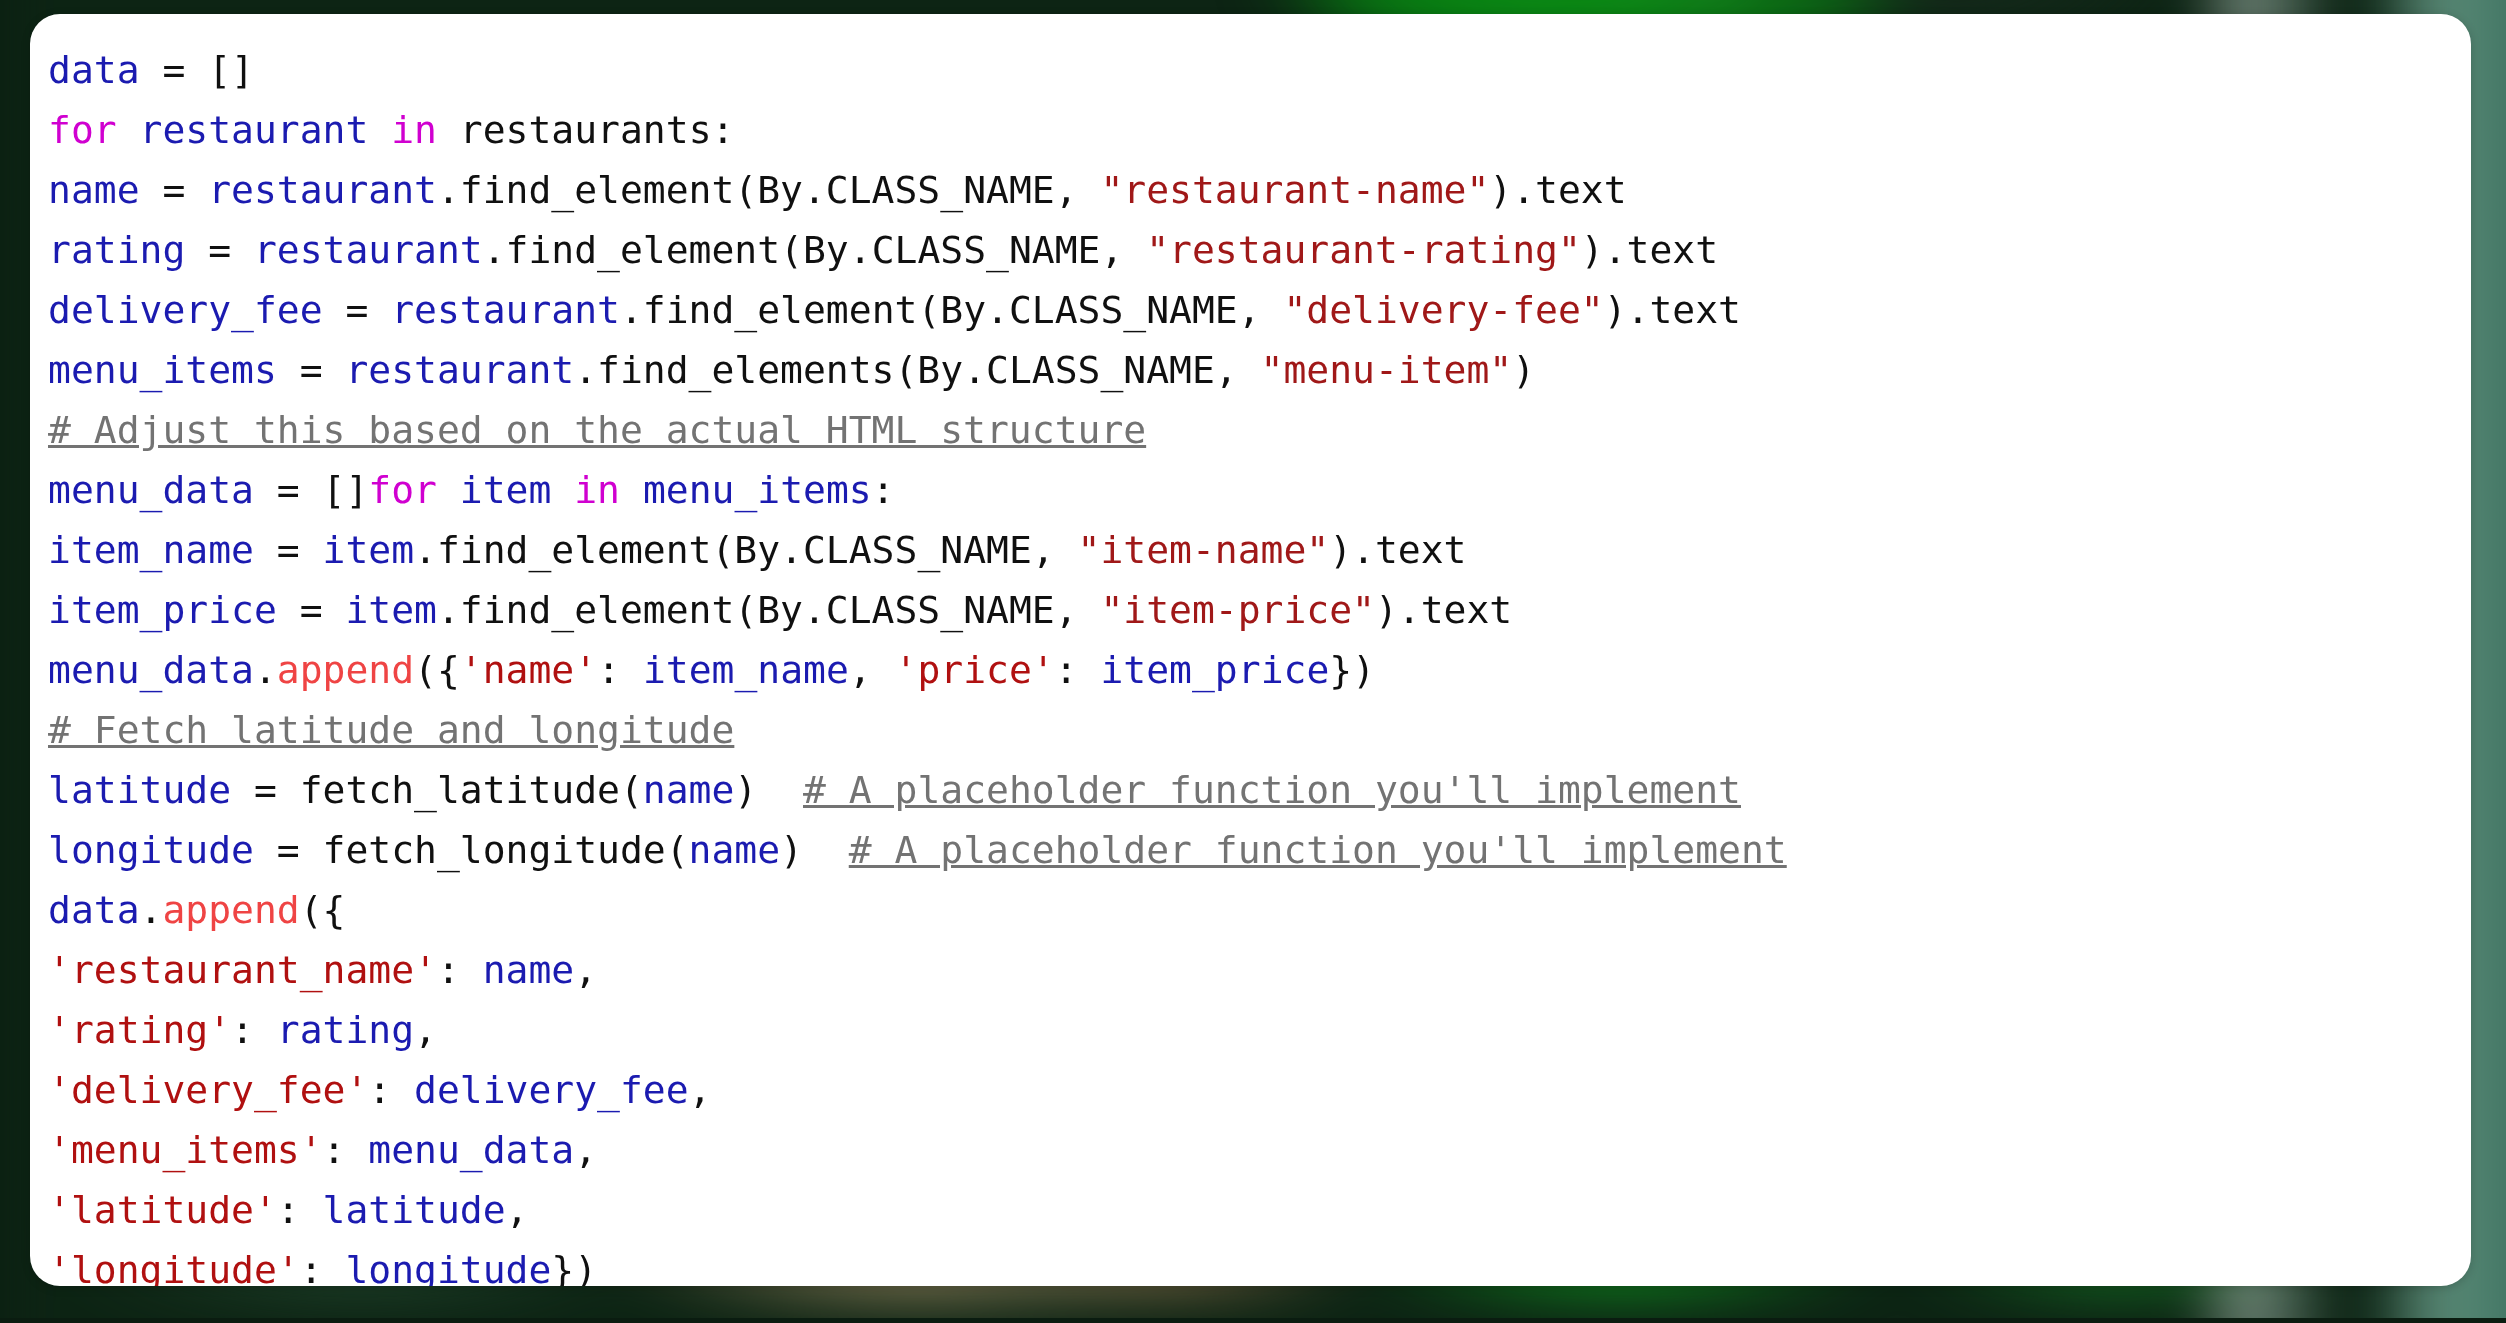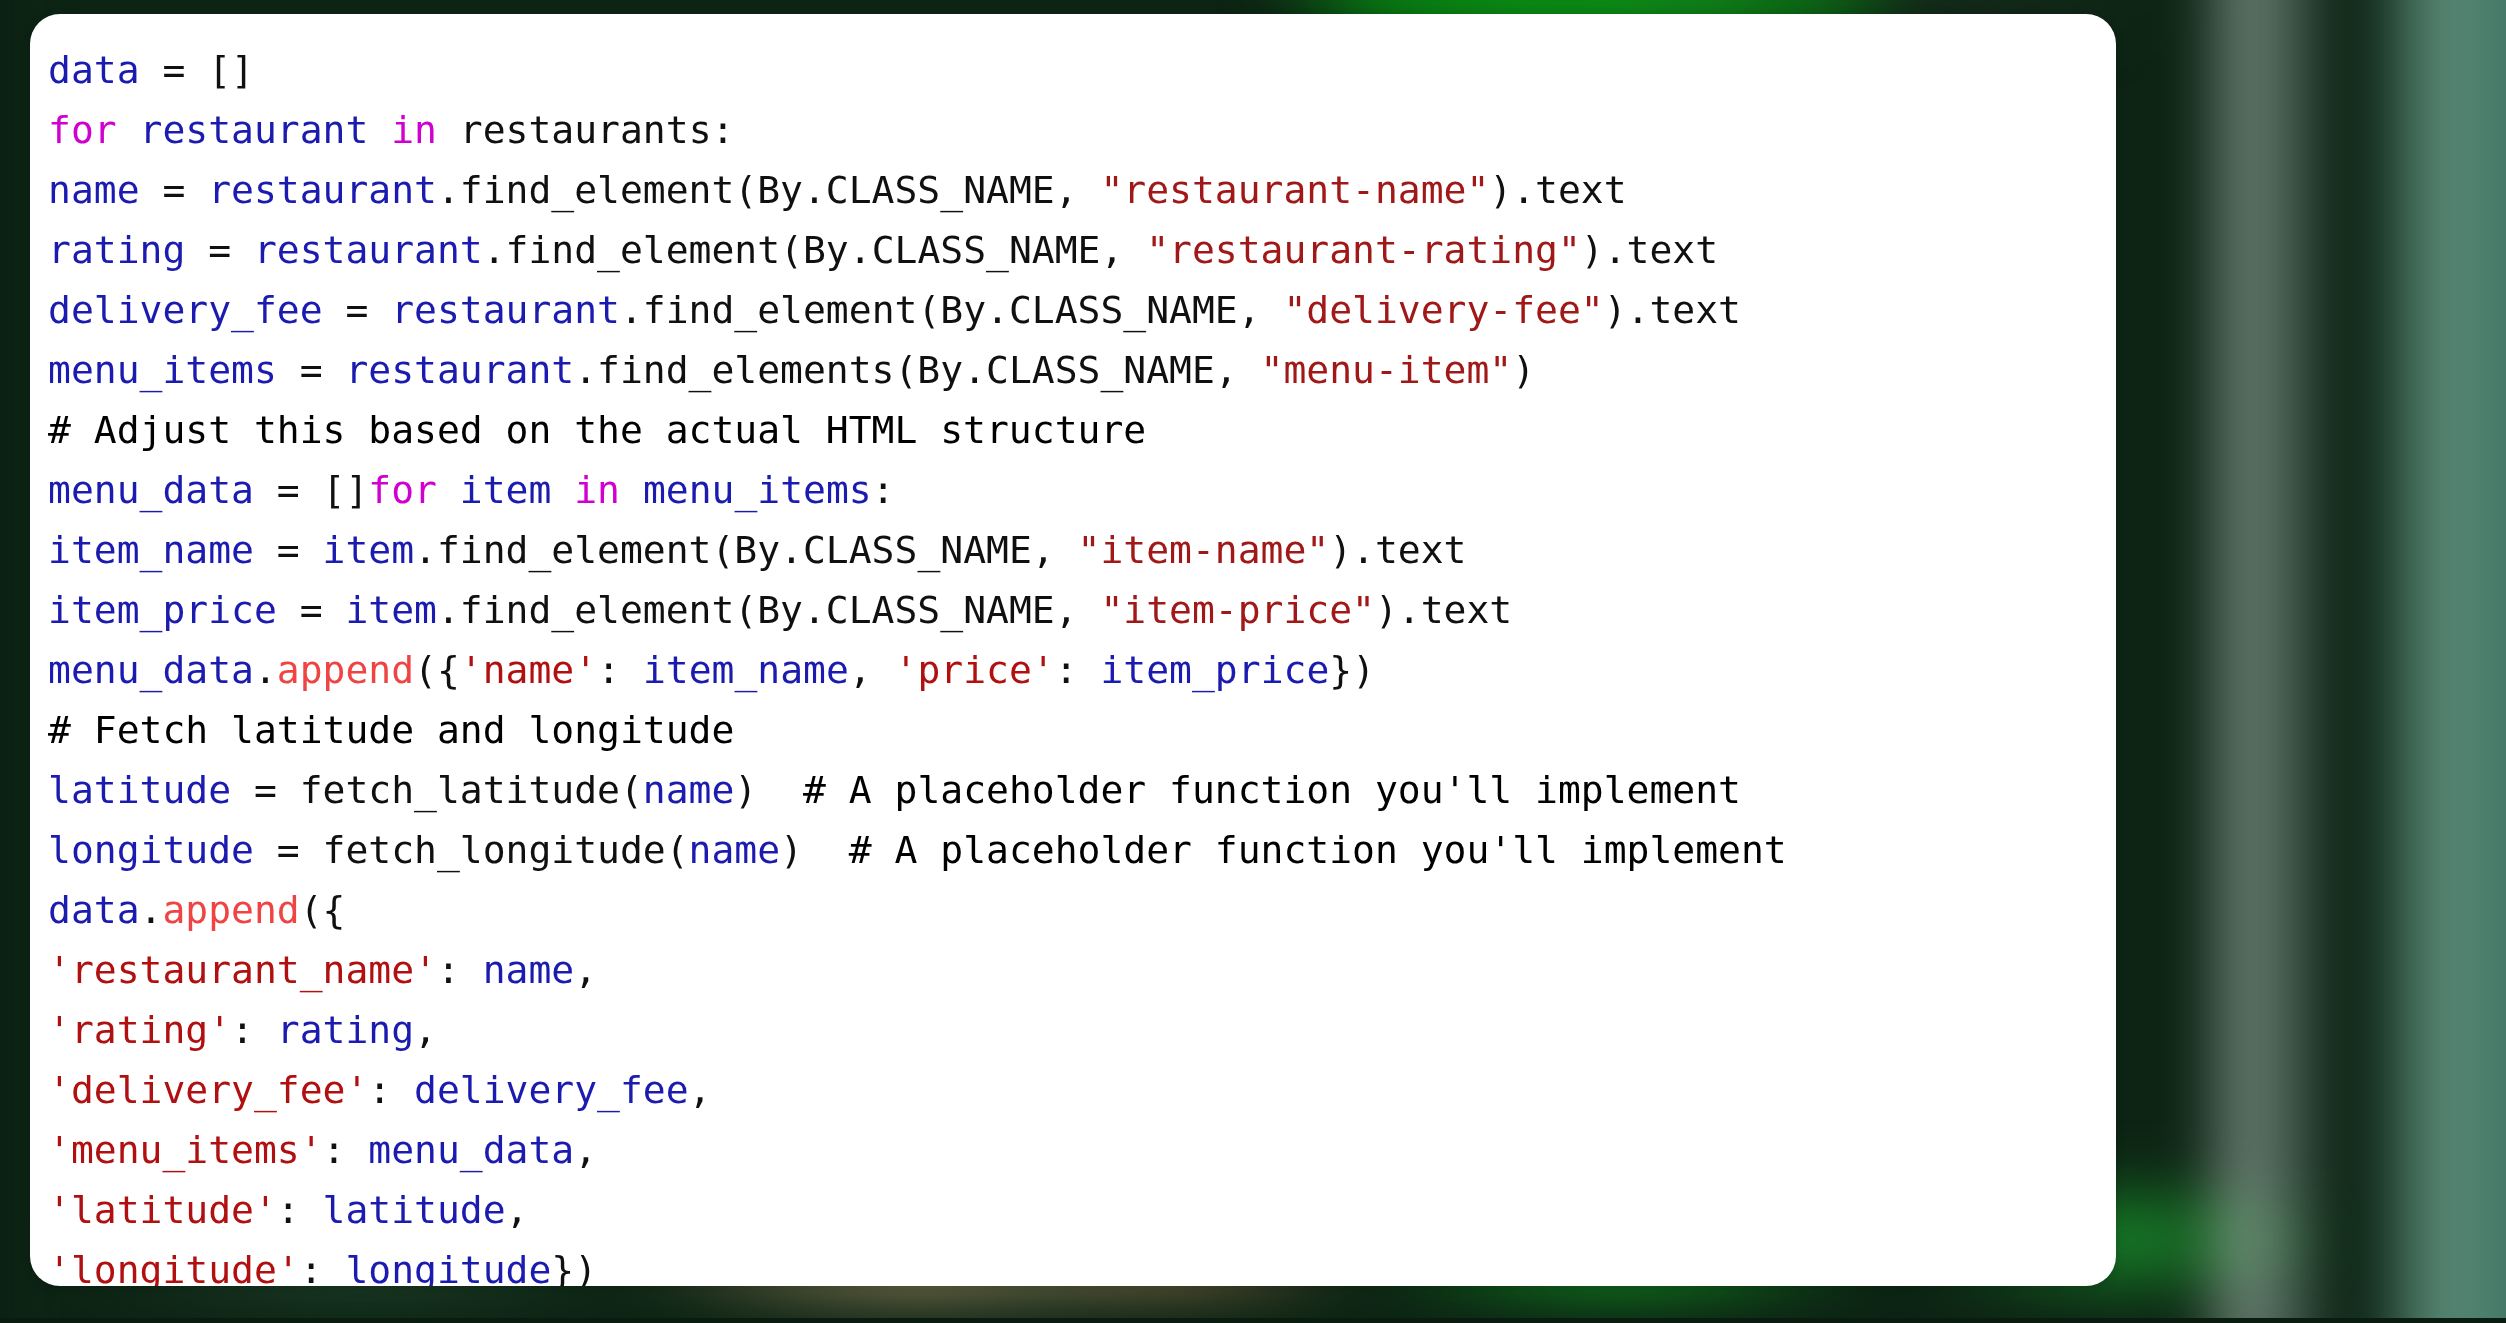--- a/index.html
+++ b/index.html
@@ -77,21 +77,21 @@
     height: 5px;
     background: #0a1c10;
     filter: none;
   }
 
   
   #code-card {
     position: absolute;
     left: 30px;
     top: 14px;
-    width: 2086px;
+    width: 2441px;
     height: 1272px;
     background: #ffffff;
     border-radius: 30px;
     z-index: 2;
     overflow: hidden;
     box-shadow: 0 2px 10px rgba(0,0,0,0.18);
   }
   #code-block {
     position: absolute;
     left: 0;
@@ -106,21 +106,21 @@
     letter-spacing: 0px;
     -webkit-font-smoothing: none;
   }
   .ln { display: block; height: 60px; }
 
   
   .tok-var  { color: #1b1bb0; }
   .tok-kw   { color: #d000d0; }
   .tok-str  { color: #a01818; }
   .tok-str2 { color: #b01010; margin-top: 16px; }
-  .tok-com2 { color: #000000; }
+  .tok-com2 { color: #737373; text-decoration: underline; }
   .tok-fn   { color: #ef4444; }
   .tok-plain{ color: #101010; }
 </style>
 </head>
 <body>
 
 <div id="backdrop">
   <div class="layer bg-base"></div>
   <div class="layer bg-shapes"></div>
   <div class="layer bg-vignette"></div>

